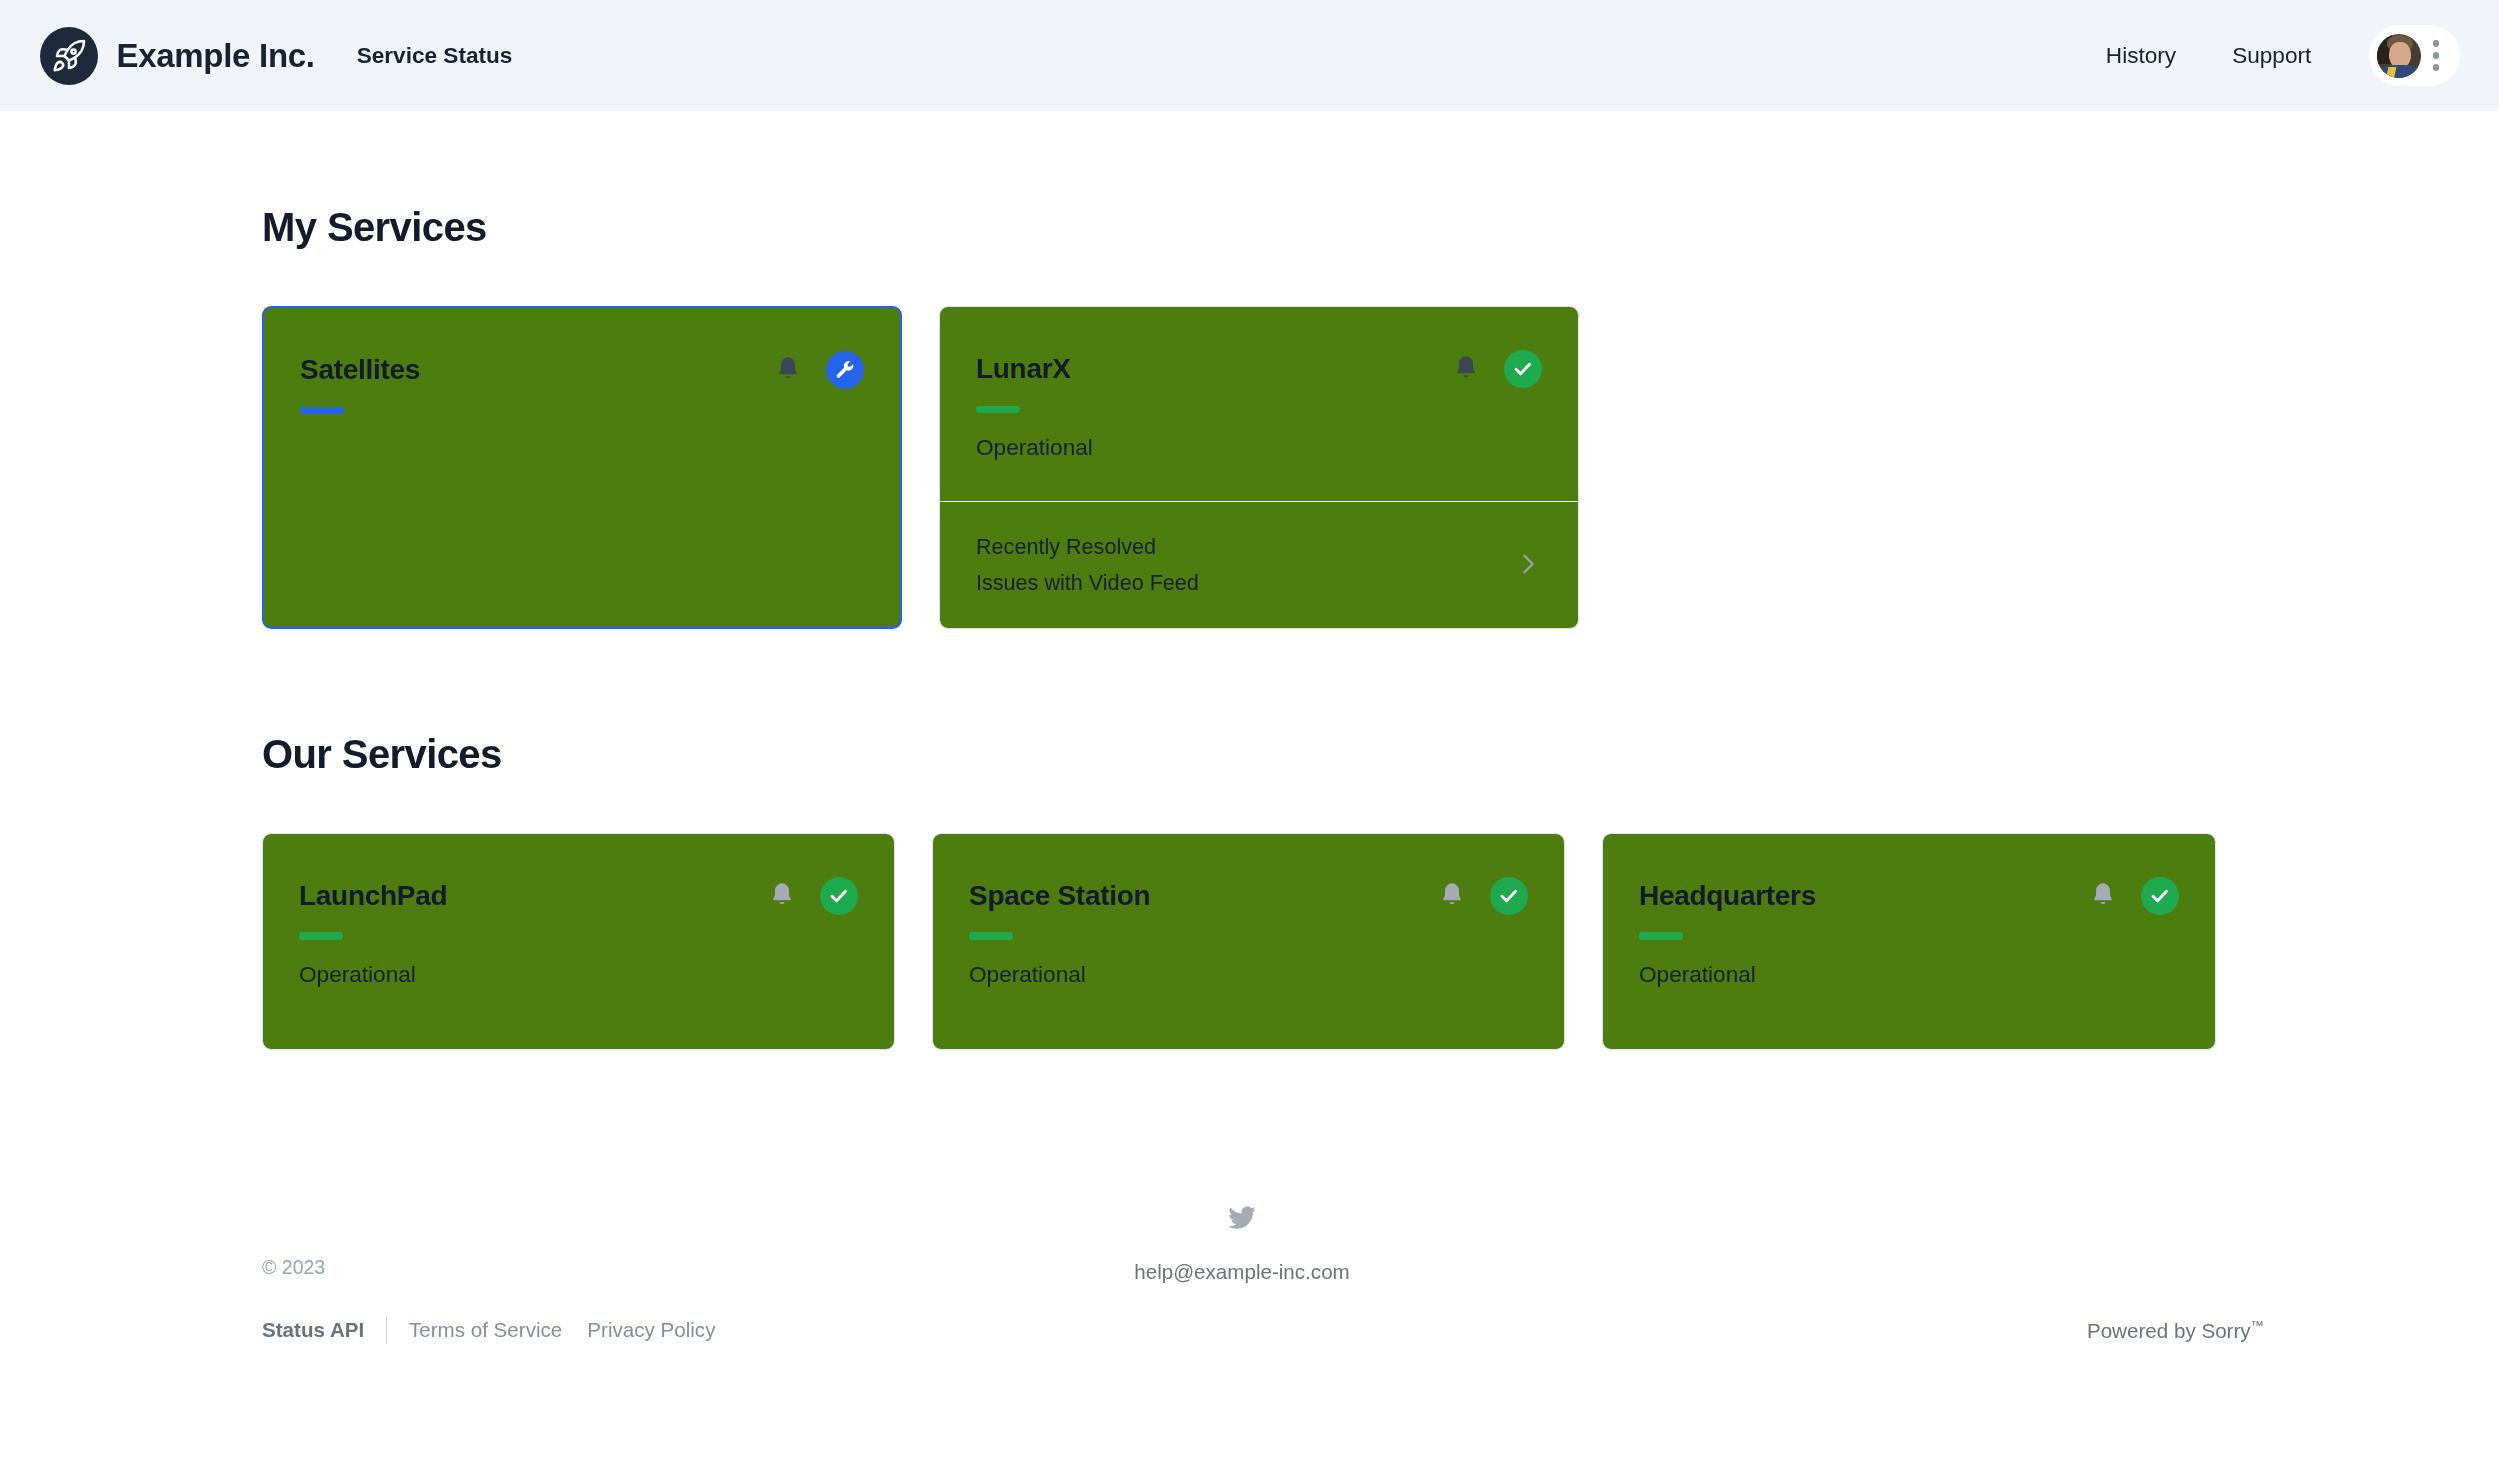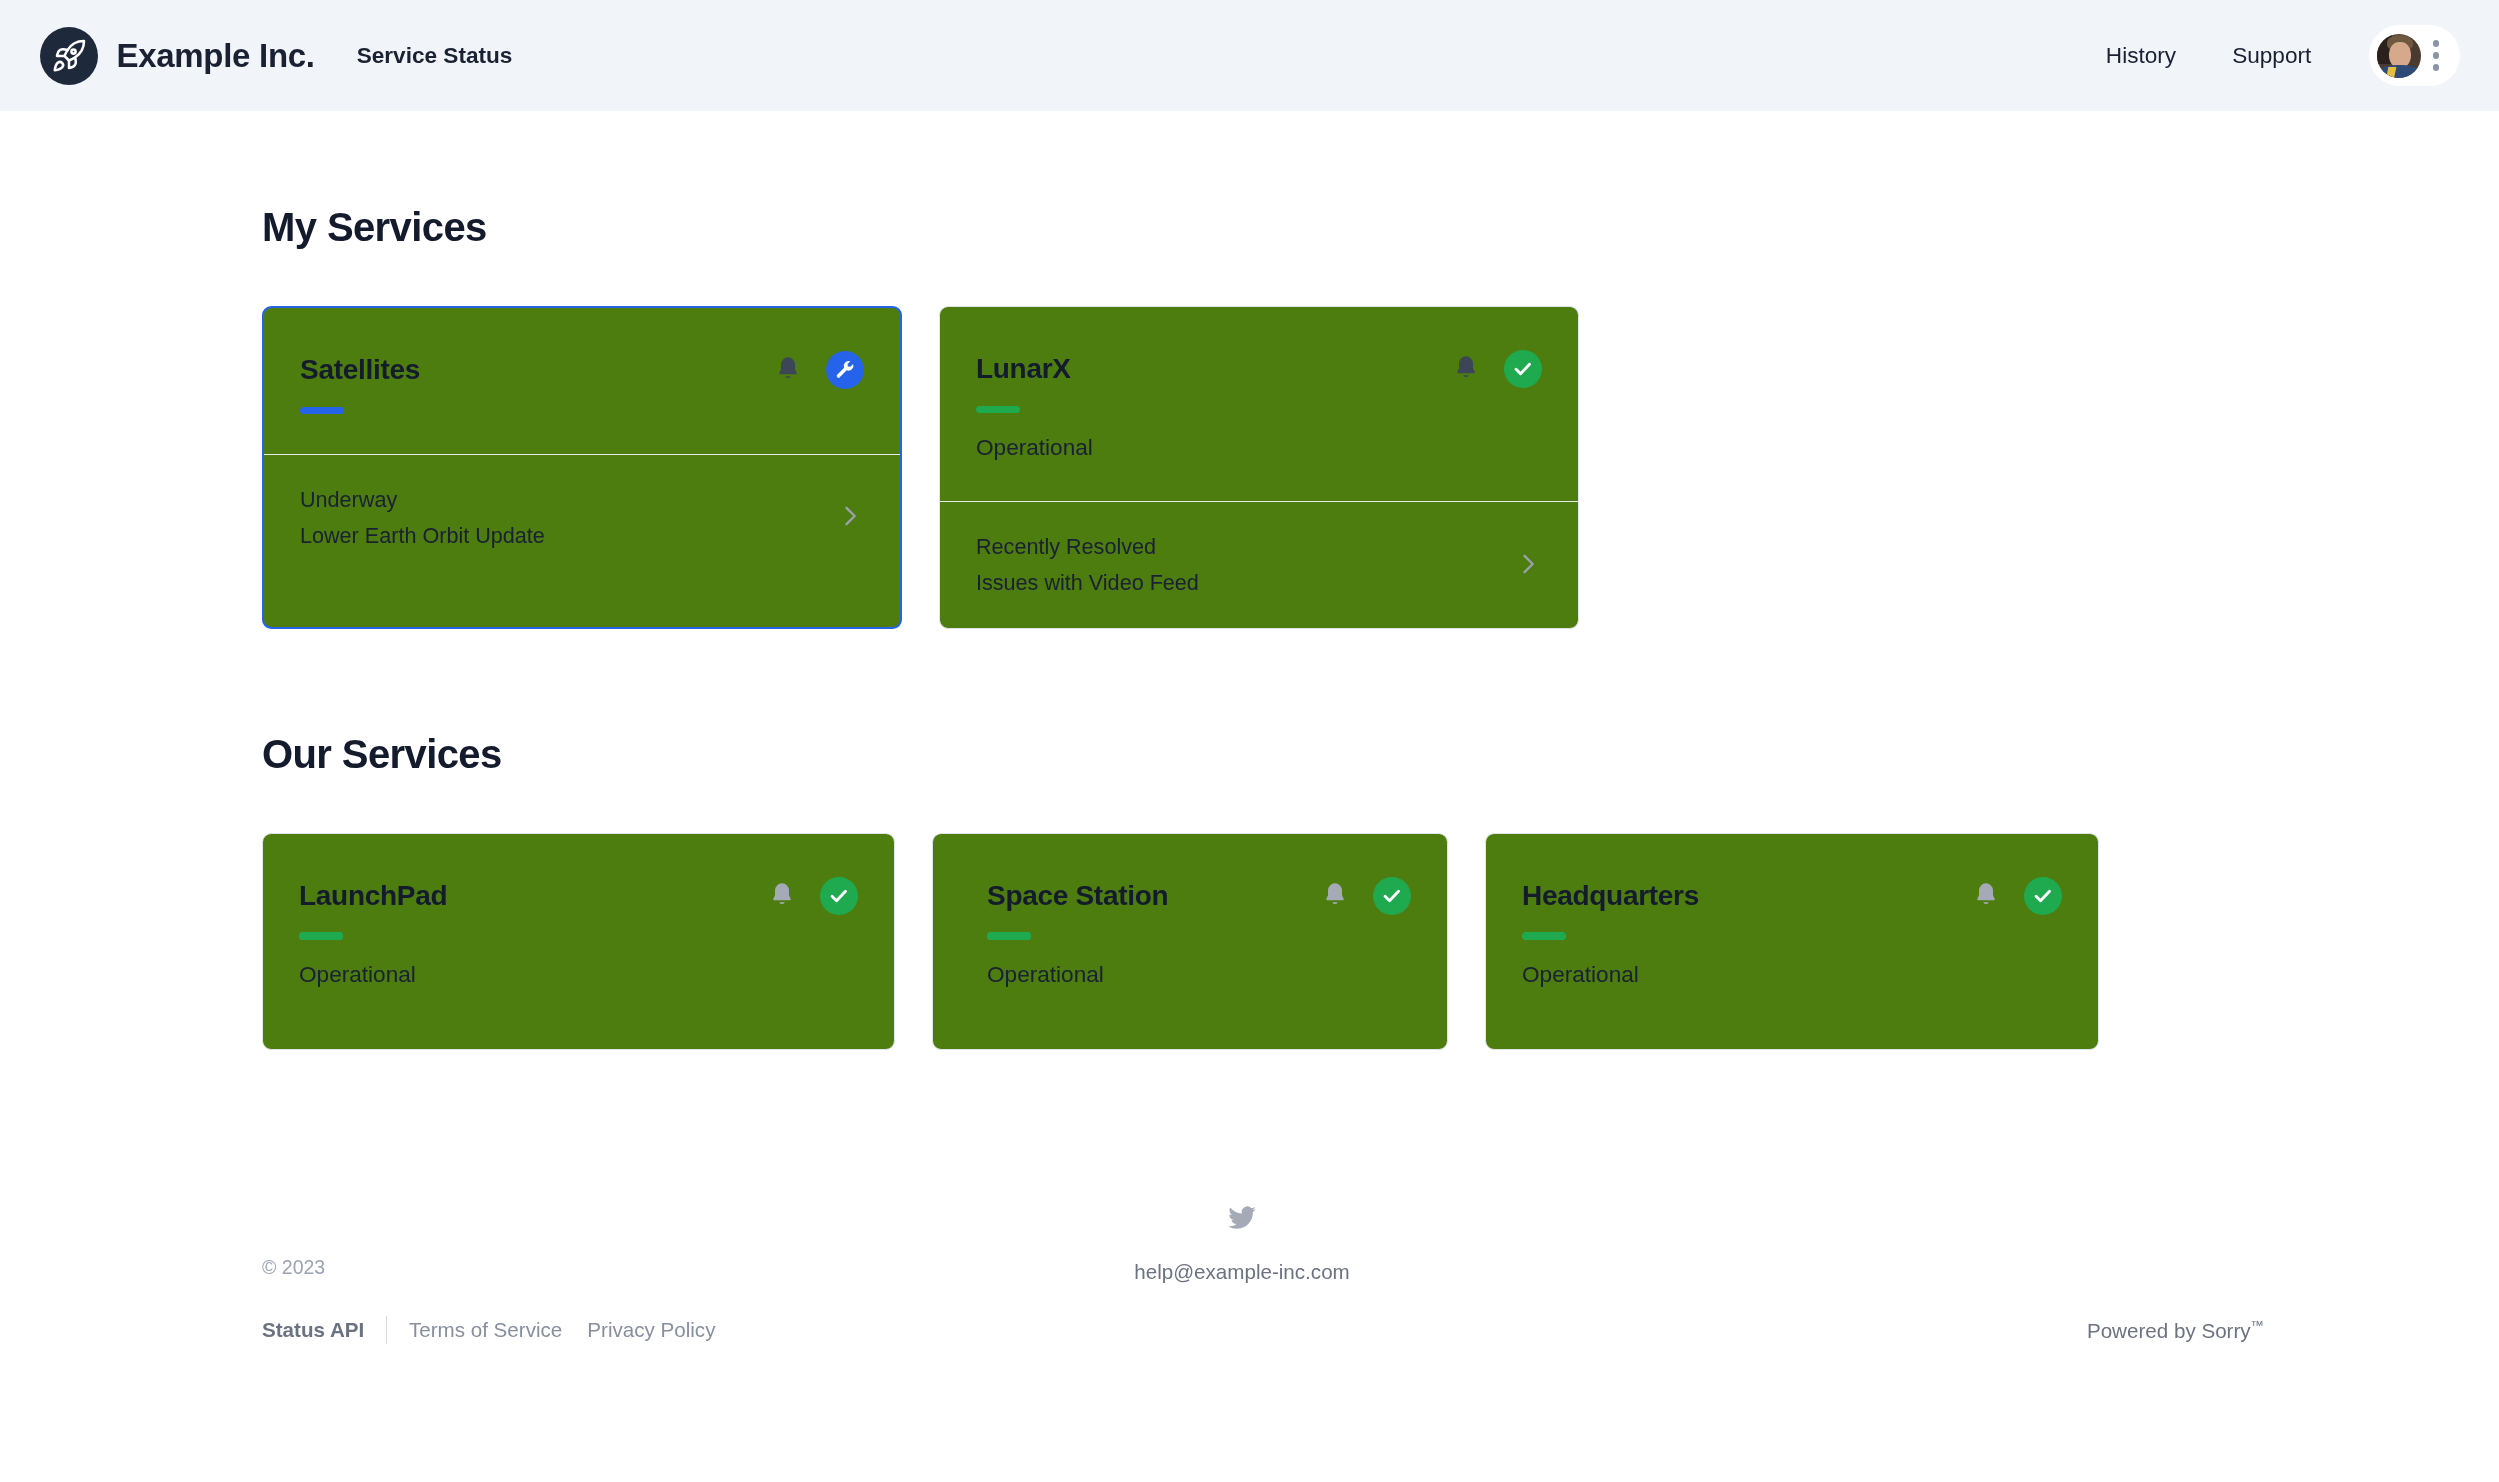--- a/index.html
+++ b/index.html
@@ -352,31 +352,20 @@
               <span class="badge maint">
                 <svg width="21.6" height="21.6" viewBox="0 0 24 24" fill="#ffffff">
                   <path d="M21.3 5.7a5.5 5.5 0 0 1-7.2 6.9L6.6 20a2 2 0 1 1-2.8-2.8l7.4-7.5a5.5 5.5 0 0 1 6.9-7.2l-3 3 .3 2.8 2.8.3 3-3z"></path>
                 </svg>
               </span>
             </div>
           </div>
           <div class="status-bar blue"></div>
           <div class="status-text empty"></div>
         </div>
-        <div class="card-foot">
-          <div class="card-foot-text">
-            <div class="foot-label">Underway</div>
-            <div class="foot-sub">Lower Earth Orbit Update</div>
-          </div>
-          <span>
-            <svg width="28" height="28" viewBox="0 0 24 24" fill="none" stroke="#9aa1ac" stroke-width="2" stroke-linecap="round" stroke-linejoin="round">
-              <polyline points="9 5 16 12 9 19"></polyline>
-            </svg>
-          </span>
-        </div>
       </div>
 
       <div class="card" style="width:640px;">
         <div class="card-top">
           <div class="card-head">
             <div class="card-title">LunarX</div>
             <div class="card-head-spacer"></div>
             <div class="head-icons">
               <span>
                 <svg width="28" height="28" viewBox="0 0 24 24" fill="#3c4657">
@@ -431,21 +420,21 @@
                 </svg>
               </span>
             </div>
           </div>
           <div class="status-bar green"></div>
           <div class="status-text">Operational</div>
         </div>
         <div class="card-pad-bottom"></div>
       </div>
 
-      <div class="card" style="width:516px;padding-left:18px;">
+      <div class="card" style="width:633px;">
         <div class="card-top">
           <div class="card-head">
             <div class="card-title">Space Station</div>
             <div class="card-head-spacer"></div>
             <div class="head-icons">
               <span>
                 <svg width="28" height="28" viewBox="0 0 24 24" fill="#a4abb6">
                   <path d="M12 2a6 6 0 0 0-6 6v4.2L4.6 15.2a.9.9 0 0 0 .8 1.3h13.2a.9.9 0 0 0 .8-1.3L18 12.2V8a6 6 0 0 0-6-6z"></path>
                   <path d="M9.6 18.2a2.6 2.6 0 0 0 4.8 0z"></path>
                 </svg>

